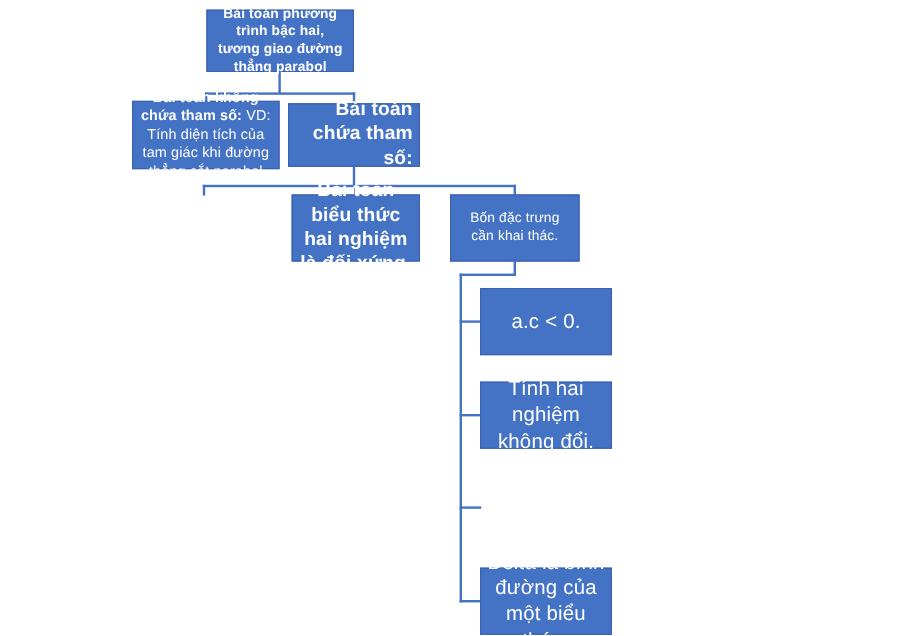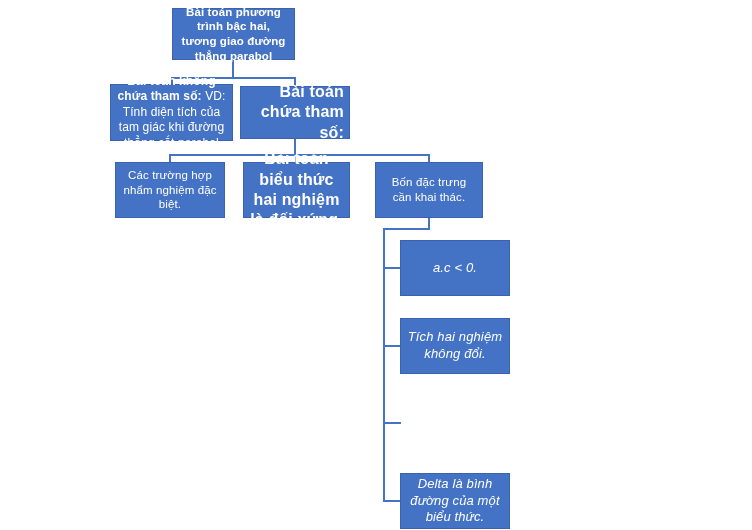--- a/index.html
+++ b/index.html
@@ -92,22 +92,21 @@
     left: 375px; top: 162px;
     width: 108px; height: 56px;
     font-size: 11.5px;
     text-align: center;
   }
 
   .leaf {
     left: 400px;
     width: 110px;
     height: 56px;
-    font-size: 13px;
-    font-style: italic;
+    font-size: 17px;
   }
   .leaf-1 { top: 240px; }
   .leaf-2 { top: 318px; }
   .leaf-3 { top: 395px; }
   .leaf-4 { top: 473px; }
 </style>
 </head>
 <body>
 
 <div id="canvas">
@@ -142,38 +141,35 @@
   </div>
 
   <div class="node n-noparam">
     <span class="txt"><span class="lead">Bài toán không chứa tham số:</span><span> VD: Tính diện tích của tam giác khi đường thẳng cắt parabol</span></span>
   </div>
 
   <div class="node n-param">
     <span class="txt">Bài toán chứa tham số:</span>
   </div>
 
-  <div class="node n-case">
-    <span class="txt">Các trường hợp nhẩm nghiệm đặc biệt.</span>
-  </div>
 
   <div class="node n-sym">
     <span class="txt">Bài toán biểu thức hai nghiệm là đối xứng.</span>
   </div>
 
   <div class="node n-four">
     <span class="txt">Bốn đặc trưng cần khai thác.</span>
   </div>
 
   <div class="node leaf leaf-1">
     <span class="txt">a.c &lt; 0.</span>
   </div>
 
   <div class="node leaf leaf-2">
-    <span class="txt">Tích hai nghiệm không đổi.</span>
+    <span class="txt">Tính hai nghiệm không đổi.</span>
   </div>
 
 
   <div class="node leaf leaf-4">
     <span class="txt">Delta là bình đường của một biểu thức.</span>
   </div>
 
 </div>
 
 </body></html>

